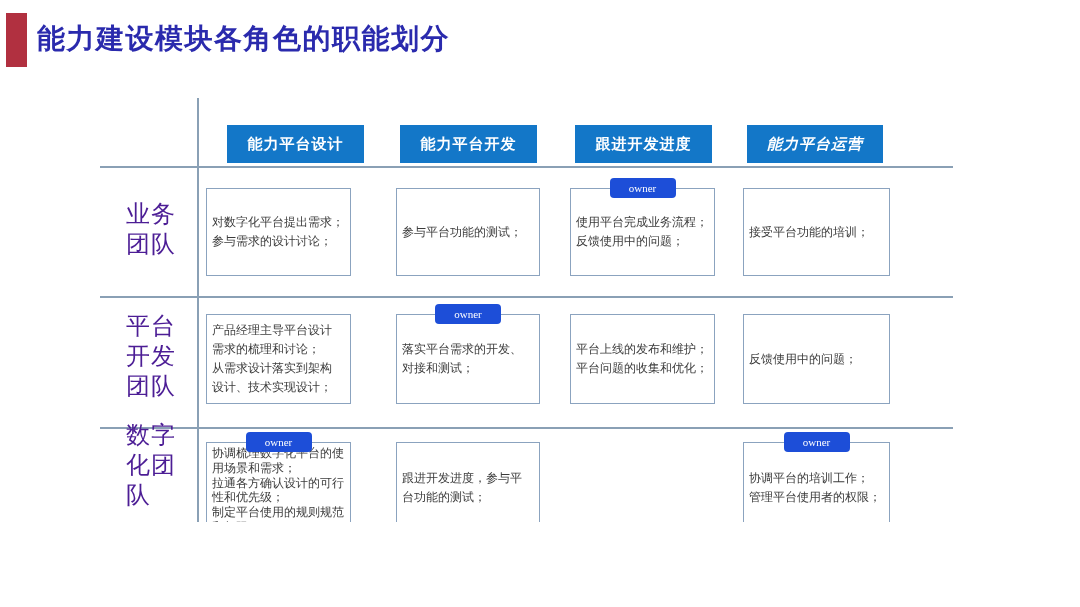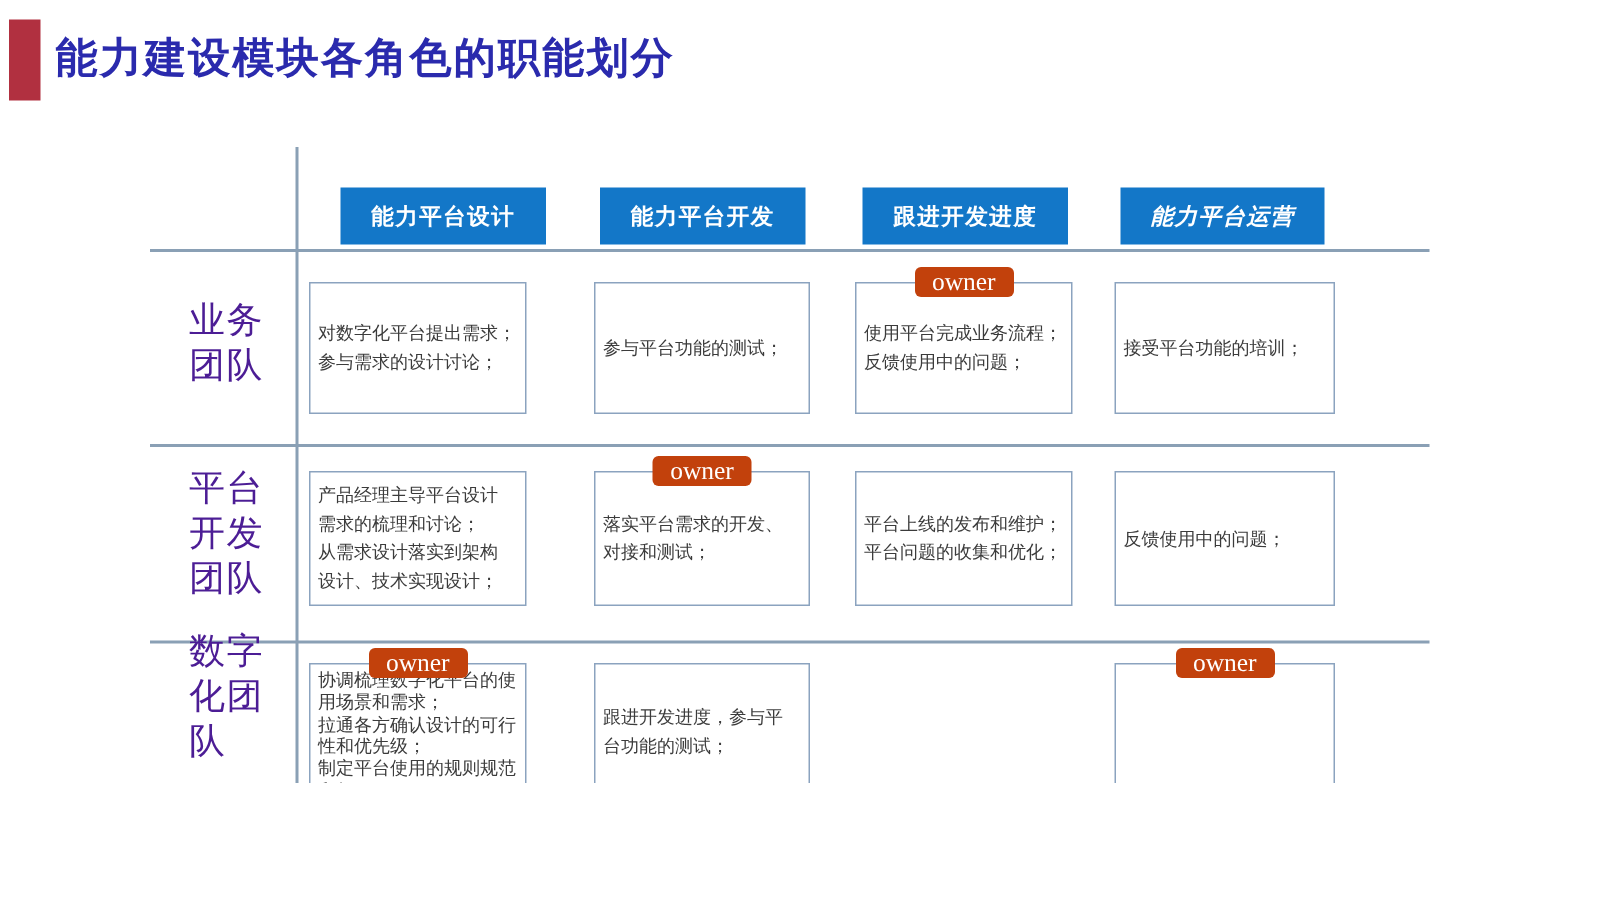--- a/index.html
+++ b/index.html
@@ -51,23 +51,23 @@
   .c1{left:206px;width:145px;}
   .c2{left:396px;width:144px;}
   .c3{left:570px;width:145px;}
   .c4{left:743px;width:147px;}
   .r1{top:188px;height:88px;}
   .r2{top:314px;height:90px;}
   .r3{top:442px;height:91px;}
   
   .badge{
     position:absolute;left:50%;transform:translateX(-50%);top:-11px;
-    width:66px;height:20px;background:#c2410c;border-radius:4px;
+    width:66px;height:20px;background:#1d4ed8;border-radius:4px;
     color:#ffffff;font-family:"Liberation Serif","DejaVu Serif",serif;
-    font-size:17px;display:flex;align-items:center;justify-content:center;
+    font-size:11px;display:flex;align-items:center;justify-content:center;
   }
 </style>
 </head>
 <body>
 
 <div class="slide">
 
   <div class="title-bar"></div>
   <div class="page-title">能力建设模块各角色的职能划分</div>
 
@@ -133,15 +133,17 @@
 性和优先级；
 制定平台使用的规则规范
 和权限；</div>
   </div>
   <div class="cell r3 c2">
     <div class="cell-text">跟进开发进度，参与平
 台功能的测试；</div>
   </div>
   <div class="cell r3 c4">
     <div class="badge">owner</div>
+    <div class="cell-text">协调平台的培训工作；
+管理平台使用者的权限；</div>
   </div>
 
 </div>
 
 </body></html>

